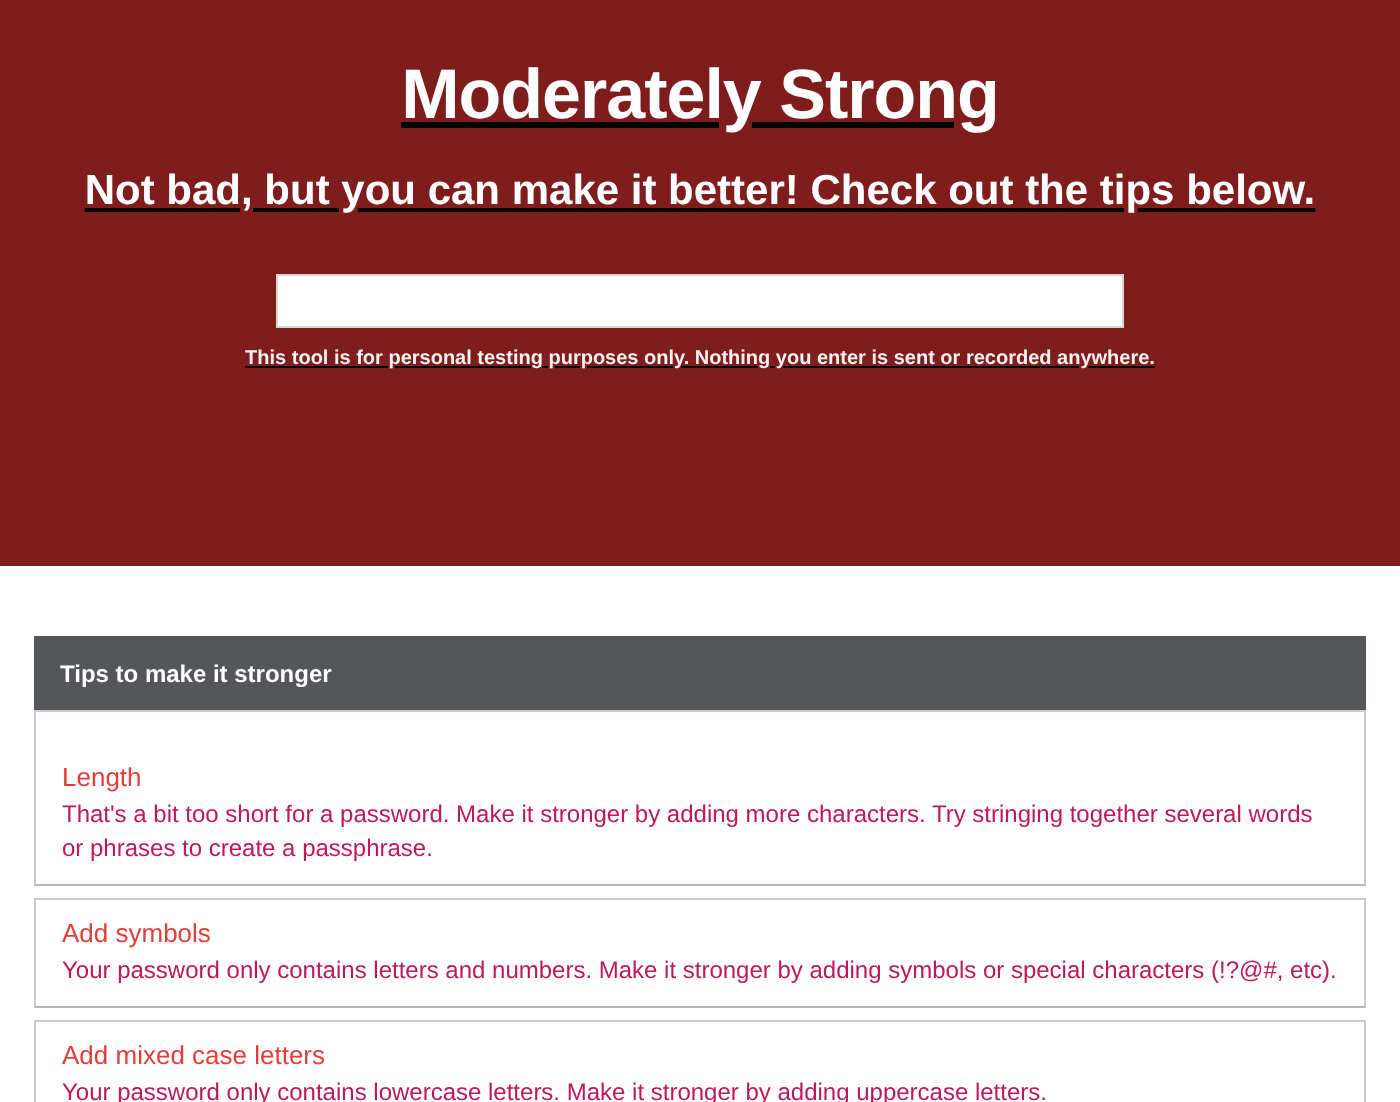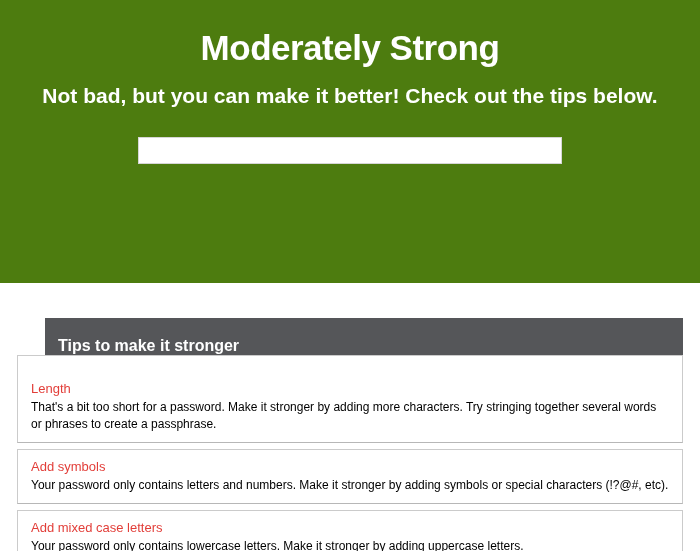--- a/index.html
+++ b/index.html
@@ -46,56 +46,56 @@
   }
 
   
   .tips-panel {
     margin: 35px 17px 0 17px;
   }
   .tips-header {
     height: 37px;
     background: #555659;
     color: #ffffff;
-    font-size: 16px;
+    font-size: 12px;
     font-weight: 700;
     display: flex;
-    align-items: flex-end;
+    align-items: center;
     padding: 0 13px;
-    margin-left: 28px;
   }
   .tip {
     border: 1px solid #cbcbcb;
     border-bottom-color: #b7b7b7;
     background: #ffffff;
     padding: 8px 13px 9px 13px;
   }
   .tip + .tip { margin-top: 6px; }
   .tip-title {
     color: #E23E39;
     font-size: 13px;
     font-weight: 400;
     line-height: 17px;
   }
   .tip-body {
-    color: #000000;
+    color: #be185d;
     font-size: 12px;
     line-height: 17px;
     margin-top: 2px;
   }
 </style>
 </head>
 <body>
 
-<div class="hero" style="background-color: #4d7c0f;">
+<div class="hero" style="background-color: #7f1d1d; text-decoration: underline;">
   <h1>Moderately Strong</h1>
   <div class="subtitle">Not bad, but you can make it better! Check out the tips below.</div>
   <div class="password-wrap">
     <input type="text" class="password-input" value="" style="">
   </div>
+  <div class="disclaimer">This tool is for personal testing purposes only. Nothing you enter is sent or recorded anywhere.</div>
 </div>
 
 <div class="tips-panel">
   <div class="tips-header" style="background-color: rgb(85, 86, 89);">
     <span>Tips to make it stronger</span>
   </div>
 
   <div class="tip">
     <div class="tip-title" style="color: rgb(226, 62, 57); margin-top: 16px;">Length</div>
     <div class="tip-body">That's a bit too short for a password. Make it stronger by adding more characters. Try stringing together several words or phrases to create a passphrase.</div>

